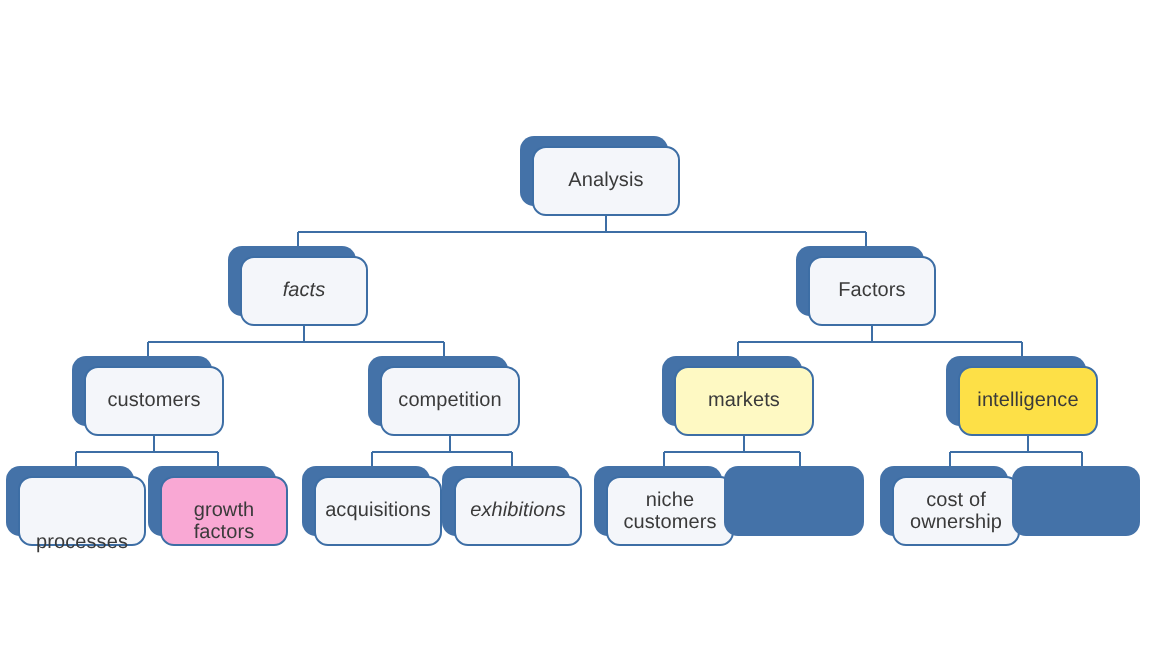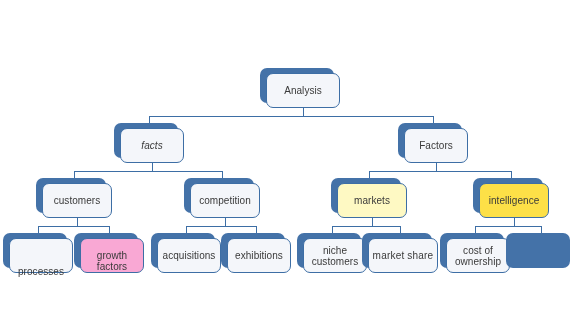--- a/index.html
+++ b/index.html
@@ -154,35 +154,32 @@
       </div>
       <div class="node" style="left: 151px; top: 233px; width: 70px; height: 40px;">
         <div class="node-shadow" style="width: 64px; height: 35px; background: rgb(68, 114, 168);"></div>
         <div class="node-box" style="left: 6px; top: 5px; width: 64px; height: 35px; background: rgb(244, 246, 250); border-color: rgb(61, 110, 165);">
           <span class="node-label" style="color: rgb(58, 58, 58);">acquisitions</span>
         </div>
       </div>
       <div class="node" style="left: 221px; top: 233px; width: 70px; height: 40px;">
         <div class="node-shadow" style="width: 64px; height: 35px; background: rgb(68, 114, 168);"></div>
         <div class="node-box" style="left: 6px; top: 5px; width: 64px; height: 35px; background: rgb(244, 246, 250); border-color: rgb(61, 110, 165);">
-          <span class="node-label" style="color: rgb(58, 58, 58);">exhibitions</span>
+          <span class="node-label" style="color: rgb(58, 58, 58); font-style: italic;">exhibitions</span>
         </div>
       </div>
       <div class="node" style="left: 297px; top: 233px; width: 70px; height: 40px;">
         <div class="node-shadow" style="width: 64px; height: 35px; background: rgb(68, 114, 168);"></div>
         <div class="node-box" style="left: 6px; top: 5px; width: 64px; height: 35px; background: rgb(244, 246, 250); border-color: rgb(61, 110, 165);">
           <span class="node-label" style="color: rgb(58, 58, 58);">niche
 customers</span>
         </div>
       </div>
       <div class="node" style="left: 362px; top: 233px; width: 76px; height: 40px;">
         <div class="node-shadow" style="width: 70px; height: 35px; background: rgb(68, 114, 168);"></div>
-        <div class="node-box" style="left: 6px; top: 5px; width: 70px; height: 35px; background: rgb(244, 246, 250); border-color: rgb(61, 110, 165);">
-          <span class="node-label wide-space" style="color: rgb(58, 58, 58);">market  share</span>
-        </div>
       </div>
       <div class="node" style="left: 440px; top: 233px; width: 70px; height: 40px;">
         <div class="node-shadow" style="width: 64px; height: 35px; background: rgb(68, 114, 168);"></div>
         <div class="node-box" style="left: 6px; top: 5px; width: 64px; height: 35px; background: rgb(244, 246, 250); border-color: rgb(61, 110, 165);">
           <span class="node-label" style="color: rgb(58, 58, 58);">cost of
 ownership</span>
         </div>
       </div>
       <div class="node" style="left: 506px; top: 233px; width: 70px; height: 40px;">
         <div class="node-shadow" style="width: 64px; height: 35px; background: rgb(68, 114, 168);"></div>

